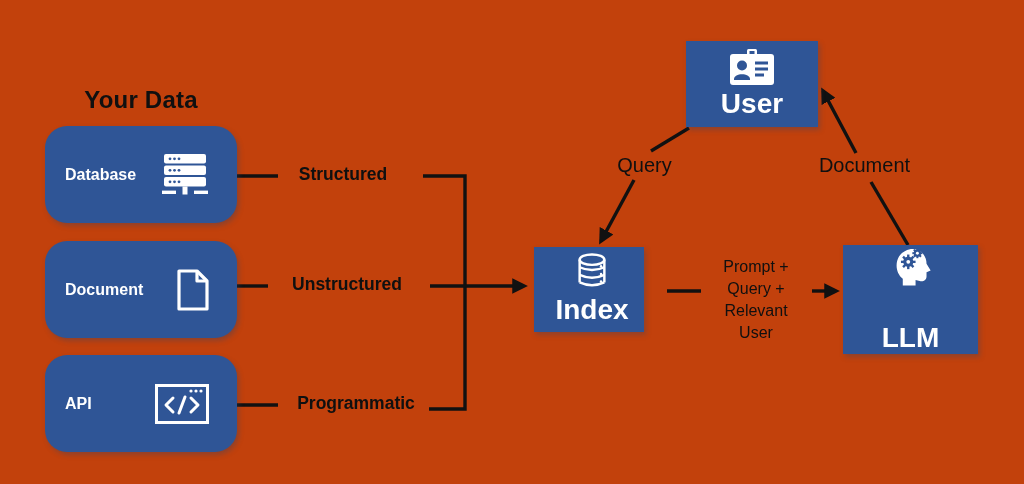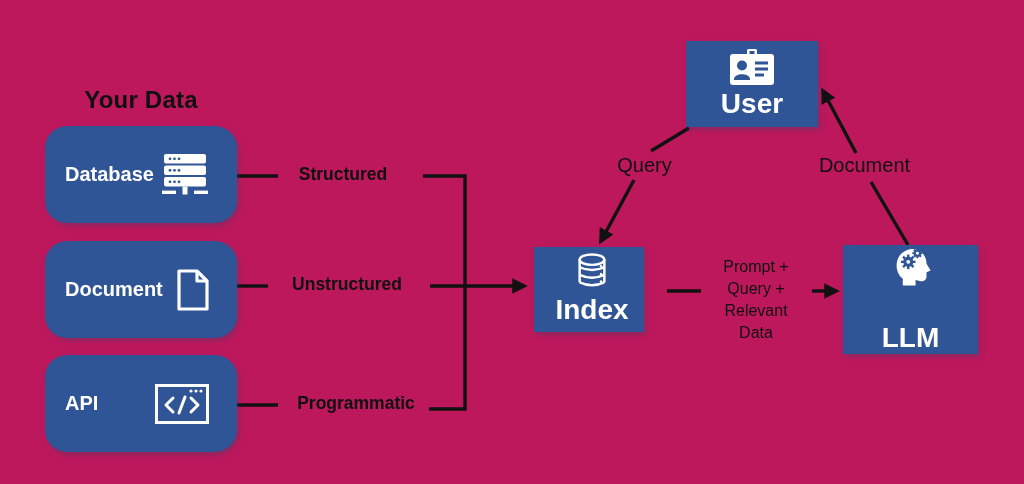--- a/index.html
+++ b/index.html
@@ -1,37 +1,37 @@
 <!DOCTYPE html>
 <html><head>
 <meta charset="utf-8">
 <style>
   * { margin: 0; padding: 0; box-sizing: border-box; }
   html, body { background: #c9d4e8; }
   body { font-family: "Liberation Sans", sans-serif; }
   .canvas {
     position: relative;
     width: 1024px; height: 484px;
-    background: #be185d;
+    background: #c2410c;
     overflow: hidden;
   }
   .overlay { position: absolute; left: 0; top: 0; pointer-events: none; }
   .title {
     position: absolute; left: 45px; top: 86px; width: 192px;
     text-align: center; font-size: 24px; font-weight: 700; color: #101010;
     letter-spacing: 0.2px;
   }
   .src-box {
     position: absolute; left: 45px; width: 192px; height: 97px;
     background: #2f5596; border-radius: 22px;
     display: flex; align-items: center; justify-content: space-between;
     padding: 0 28px 0 20px;
     box-shadow: 2px 3px 5px rgba(50, 65, 100, 0.35);
   }
-  .src-box .lbl { color: #ffffff; font-size: 20px; font-weight: 700; }
+  .src-box .lbl { color: #ffffff; font-size: 16px; font-weight: 700; }
   .node-box {
     position: absolute;
     background: #2f5596;
     display: flex; flex-direction: column; align-items: center; justify-content: center;
     gap: 3px;
     box-shadow: 2px 3px 5px rgba(50, 65, 100, 0.35);
   }
   .node-box .lbl { color: #ffffff; font-size: 28px; font-weight: 700; }
   .flow-label {
     position: absolute; text-align: center;
@@ -189,15 +189,15 @@
       </g>
     </svg>
     <span class="lbl">LLM</span>
   </div>
 
   <div class="edge-label" style="left:602px; top:154px; width:85px;">Query</div>
   <div class="edge-label" style="left:812px; top:154px; width:105px;">Document</div>
   <div class="edge-label multiline" style="left:696px; top:256px; width:120px;">Prompt +
 Query +
 Relevant
-Data</div>
+User</div>
 
 </div>
 
 </body></html>

